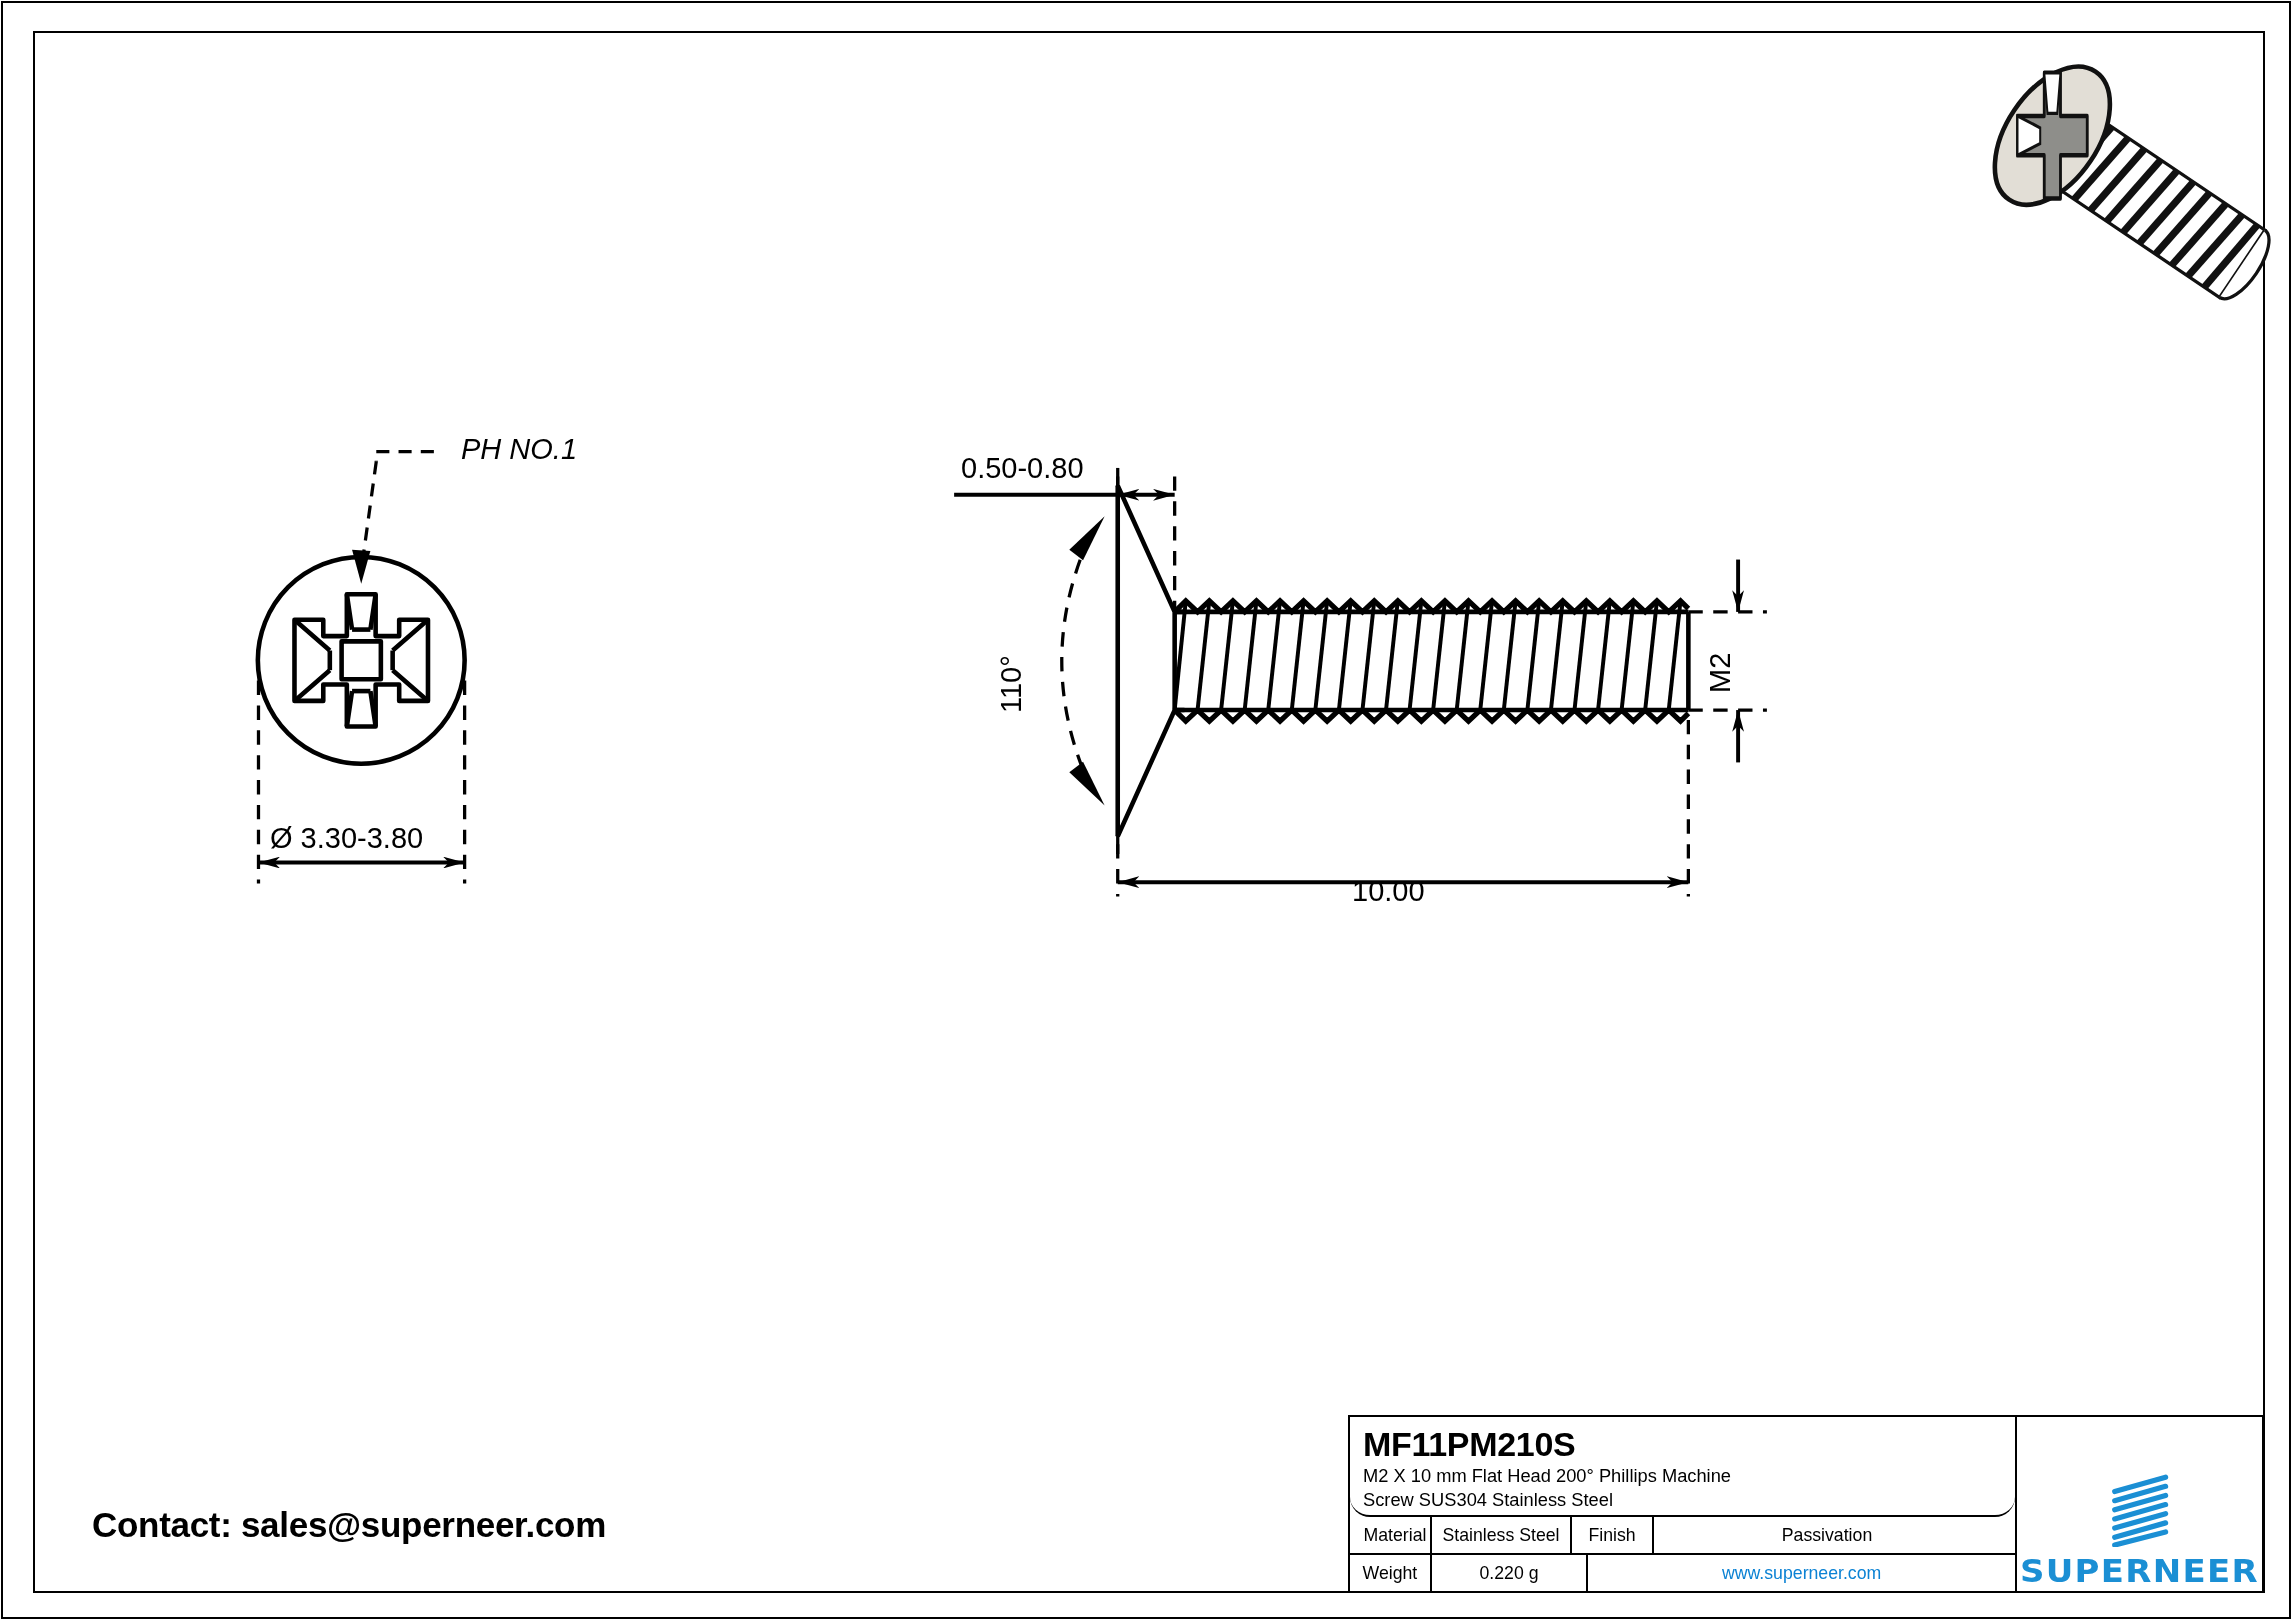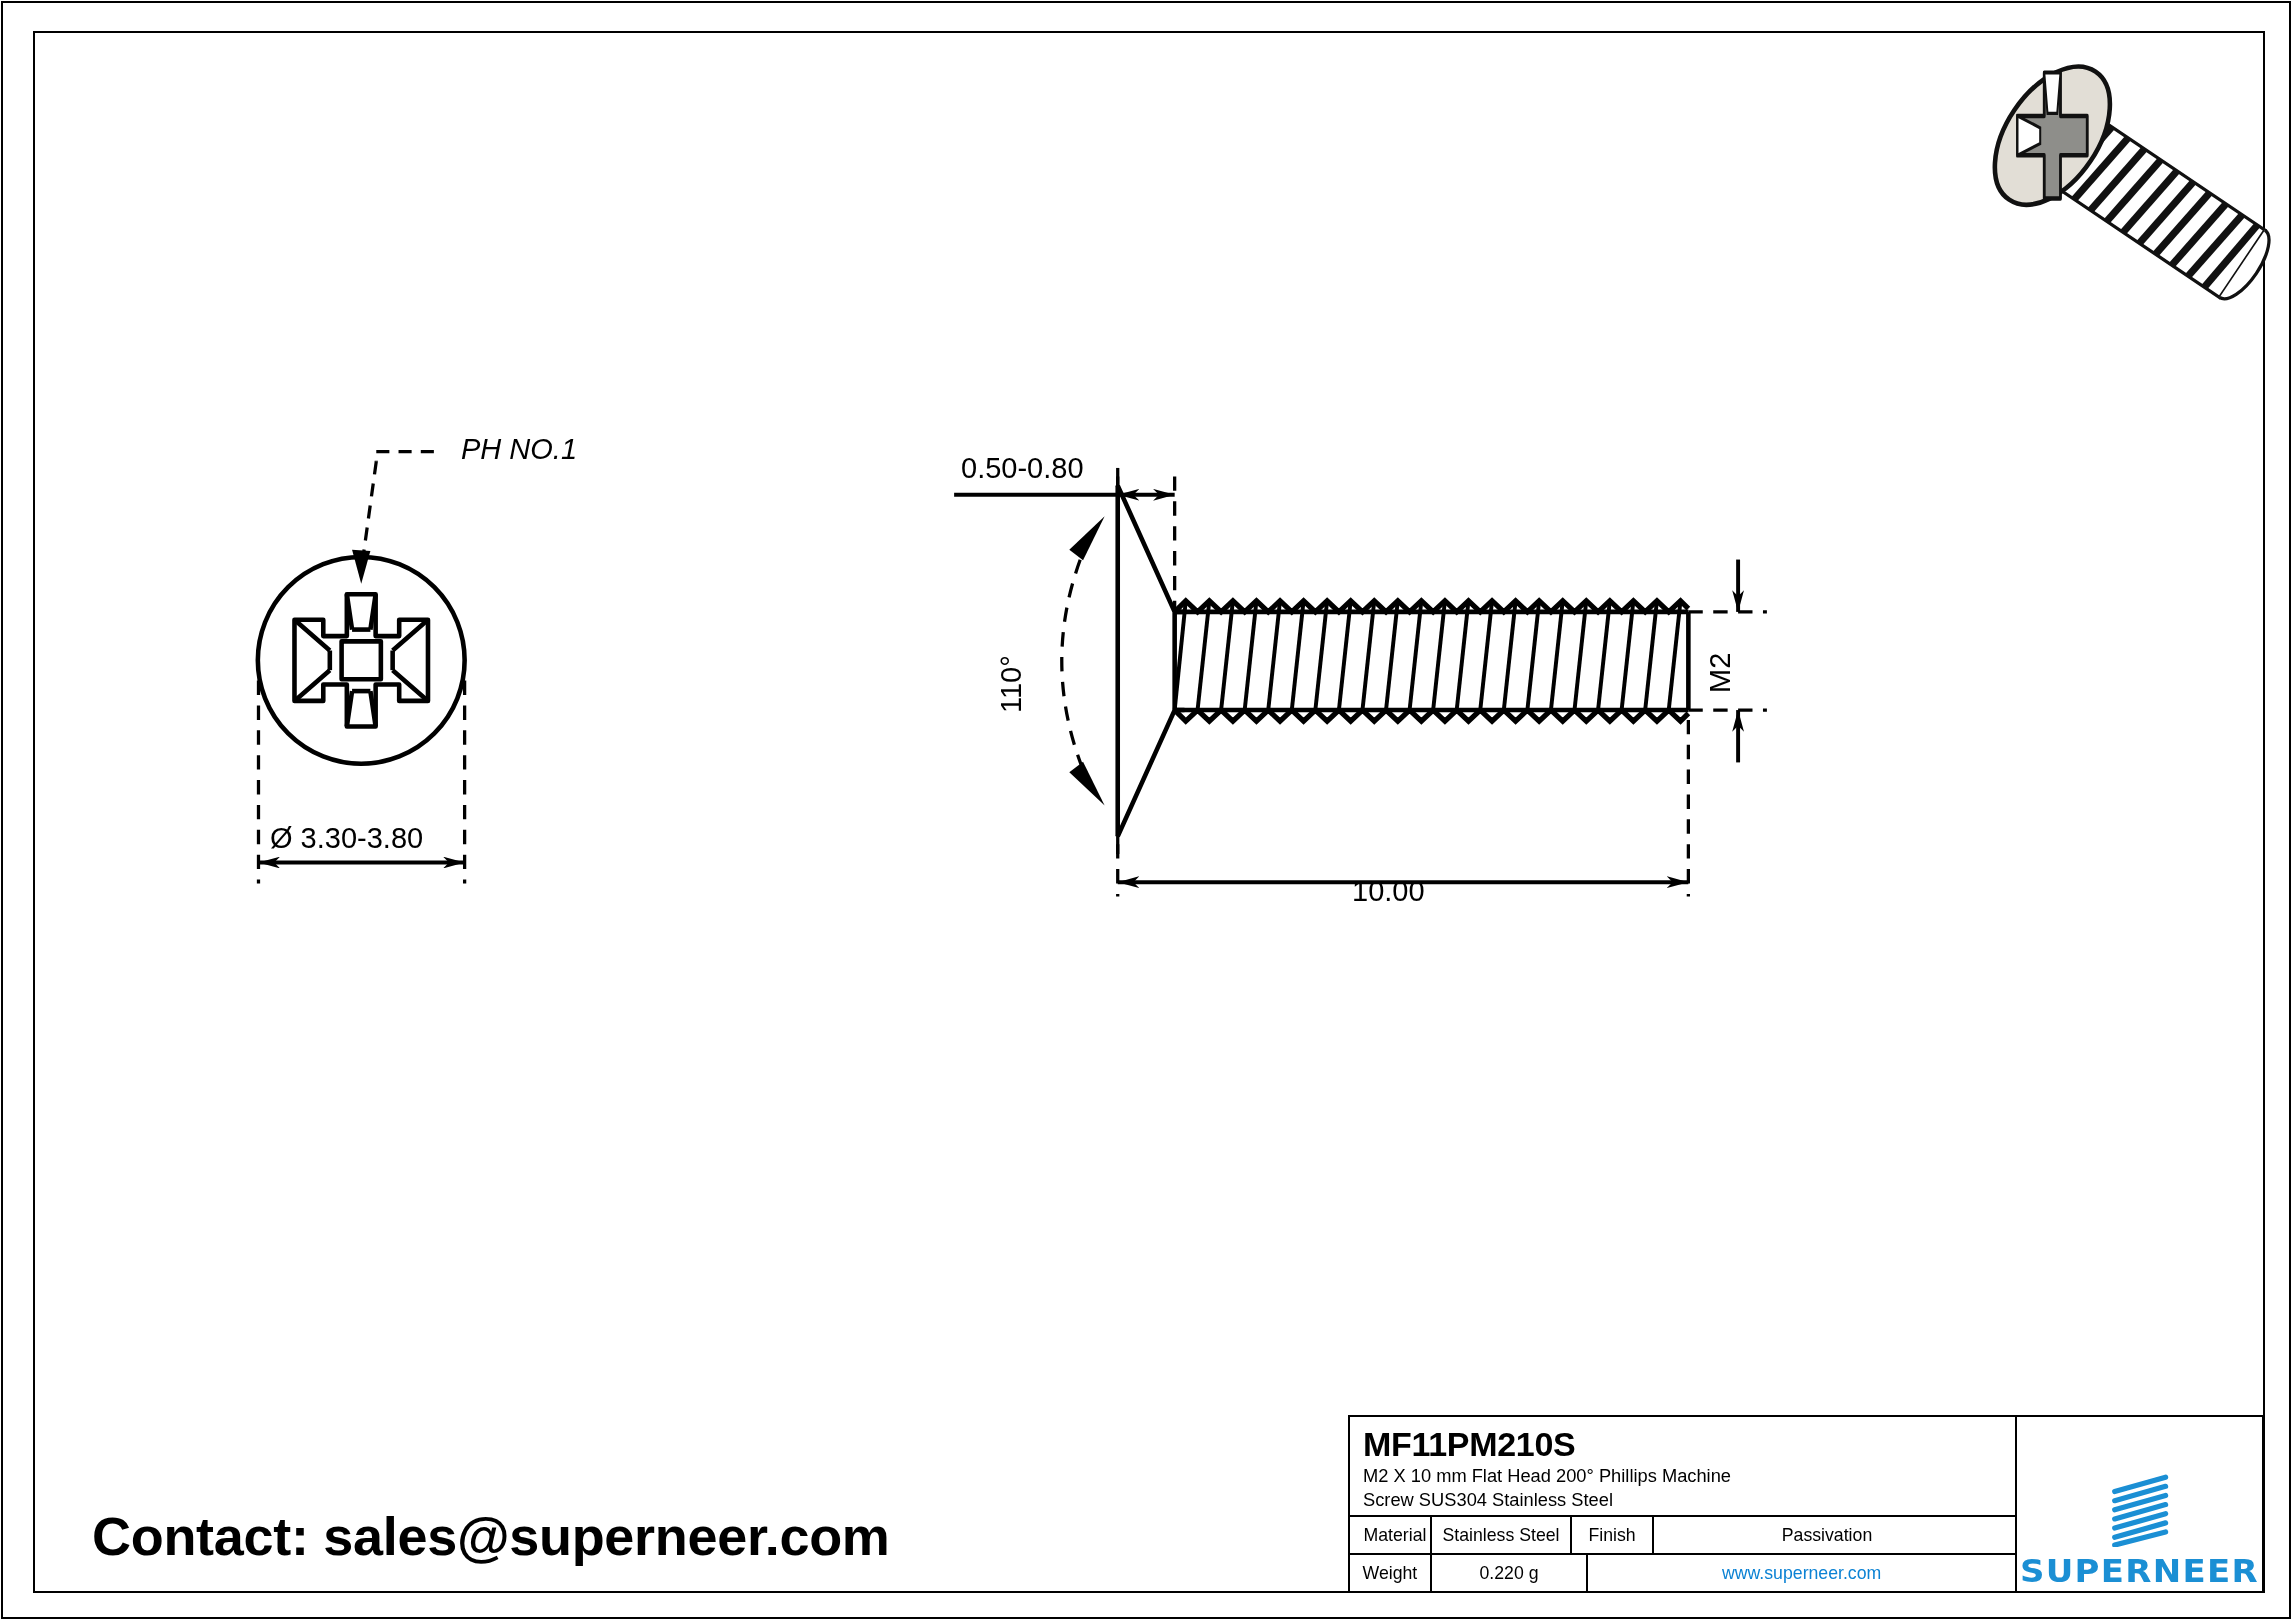--- a/index.html
+++ b/index.html
@@ -62,20 +62,21 @@
     display: flex;
     flex-direction: column;
     border-right: 2.6px solid #000;
     box-sizing: border-box;
   }
   .tb-desc {
     height: 100px;
     box-sizing: border-box;
     padding: 7.9px 0 0 13px;
     border-bottom: 2px solid #000;
+    border-radius: 20px;
   }
   .tb-partno {
     font-size: 34px;
     font-weight: bold;
     letter-spacing: -0.3px;
     line-height: 39px;
     color: #000;
   }
   .tb-descline {
     font-size: 18.3px;
@@ -126,21 +127,21 @@
     color: #1b8fd4;
     font-family: "DejaVu Sans", sans-serif;
     transform: scaleY(0.92);
     white-space: nowrap;
   }
   
   .contact {
     position: absolute;
     left: 92px;
     top: 1505px;
-    font-size: 54px;
+    font-size: 35px;
     font-weight: bold;
     color: #000;
     letter-spacing: -0.3px;
   }
   
   .dim-text { font-size: 29px; }
   .rot90 {
     transform: rotate(-90deg);
     transform-origin: left top;
   }

